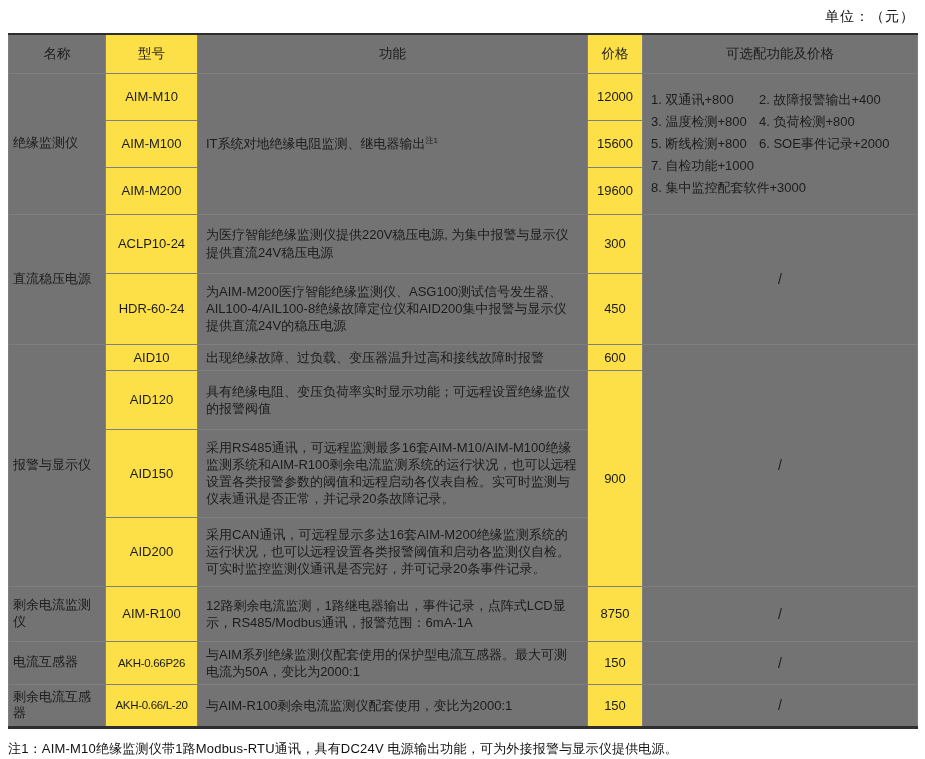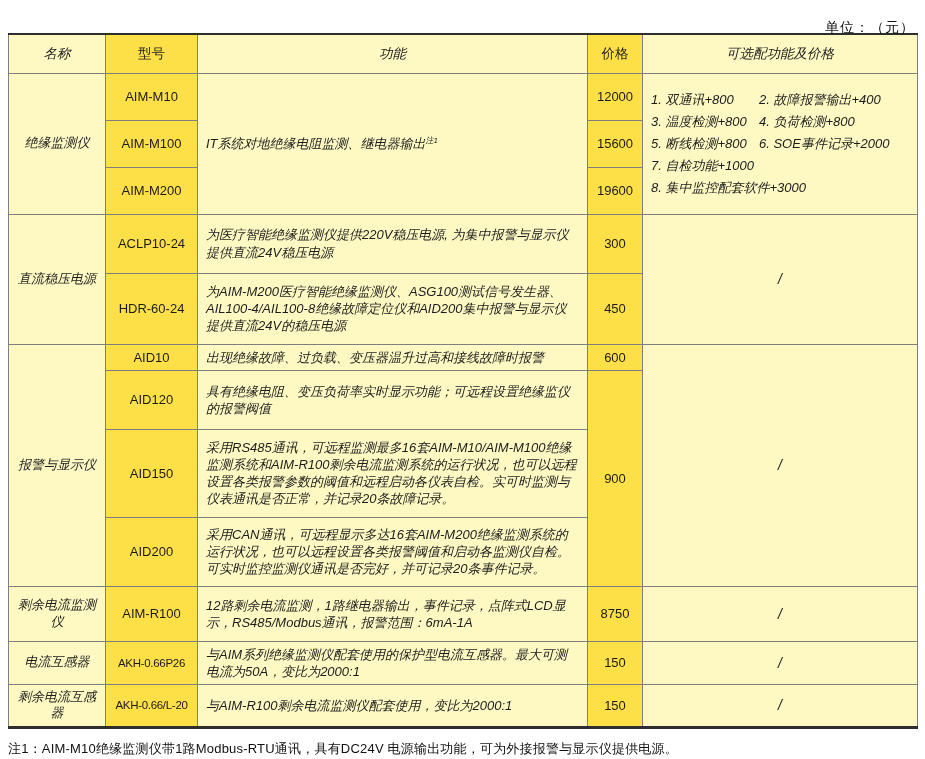--- a/index.html
+++ b/index.html
@@ -5,39 +5,39 @@
   html,body{margin:0;padding:0;background:#ffffff;}
   .page{
     position:relative;
     width:925px;height:759px;
     background:#ffffff;
     font-family:"Liberation Sans","DejaVu Sans",sans-serif;
     color:#1c1c1c;
     overflow:hidden;
   }
   .unit-label{
-    position:absolute;top:19px;right:10px;
+    position:absolute;top:8px;right:10px;
     font-size:14px;letter-spacing:1px;color:#111;
   }
   table.price-table{
     border-collapse:collapse;table-layout:fixed;
     width:909px;margin:33px 0 0 8px;
     border-top:2px solid #2e2e2e;
     border-bottom:3px solid #2e2e2e;
     font-size:13px;
   }
   .price-table td{
     border:1px solid #7f7f7f;
     padding:2px 4px;
     vertical-align:middle;
     overflow:hidden;
   }
-  .gray{background:#fef9c3;font-style:italic;}
+  .gray{background:#737373;}
   .white{background:#fde047;}
-  td.c-name{text-align:center;line-height:1.3;}
+  td.c-name{text-align:left;line-height:1.3;}
   td.c-model{text-align:center;white-space:nowrap;}
   td.c-model.condensed{font-size:11.5px;letter-spacing:-0.3px;}
   td.c-func{text-align:left;padding:4px 8px;line-height:1.32;}
   td.c-func.center{text-align:left;}
   td.c-price{text-align:center;}
   td.c-opts{text-align:center;font-size:14px;margin-left:12px;}
   td.c-opts.list{padding:8px 6px 8px 8px;text-align:left;font-size:13px;}
   th.hd{
     border:1px solid #7f7f7f;
     font-weight:normal;font-size:13.5px;

